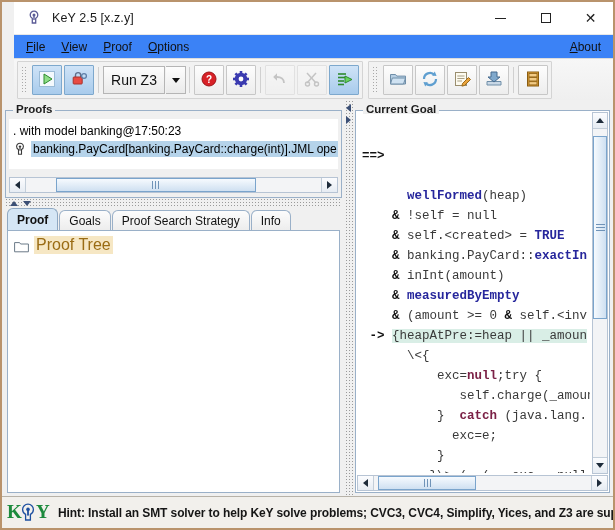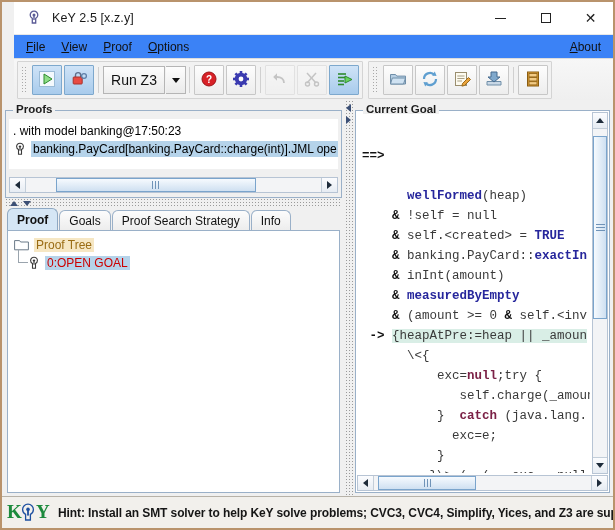--- a/index.html
+++ b/index.html
@@ -343,21 +343,21 @@
   .tabpanel {
     position: absolute;
     left: 2px; right: 2px; top: 22px; bottom: 0;
     border: 1px solid #9ab0c8;
     background: #ffffff;
     box-sizing: border-box;
     overflow: hidden;
   }
   .tree {
     padding: 5px 0 0 6px;
-    font-size: 12px;
+    font-size: 16px;
   }
   .tree-row { display: flex; align-items: center; height: 18px; white-space: nowrap;}
   .folder-ico {
     width: 15px; height: 12px; margin-right: 5px; flex:none;
   }
   .tree-label-root {
     background: #f6e7c4;
     color: #9a6c14;
     padding: 0 2px;
   }
@@ -670,31 +670,20 @@
         <div class="tabpanel">
           <div class="tree">
             <div class="tree-row">
               <span class="folder-ico">
                 <svg width="15" height="12" viewBox="0 0 15 12">
                   <path d="M0.6 1.6h5l1 1.4h7.8v7.8H0.6z" fill="#ffffff" stroke="#6b7a88" stroke-width="1"></path>
                 </svg>
               </span>
               <span class="tree-label-root">Proof Tree</span>
             </div>
-            <div class="tree-row tree-child">
-              <span class="elbow"></span>
-              <span class="mini-key">
-                <svg width="14" height="15" viewBox="0 0 14 15">
-                  <path d="M7 1.2c-1.9 0-3.4 1.5-3.4 3.4 0 1.3.8 2.5 1.9 3v4.7h3V7.6c1.1-.5 1.9-1.7 1.9-3 0-1.9-1.5-3.4-3.4-3.4z" fill="none" stroke="#3a3a3a" stroke-width="1.1"></path>
-                  <circle cx="7" cy="4.6" r="1.2" fill="#3a3a3a"></circle>
-                  <rect x="6.4" y="5.4" width="1.2" height="3.3" fill="#3a3a3a"></rect>
-                </svg>
-              </span>
-              <span class="goal-label">0:OPEN GOAL</span>
-            </div>
           </div>
         </div>
       </div>
     </div>
 
     <div class="vsplit">
       <span class="sp-arrow sp-up"></span>
       <span class="sp-arrow sp-dn"></span>
     </div>
 

